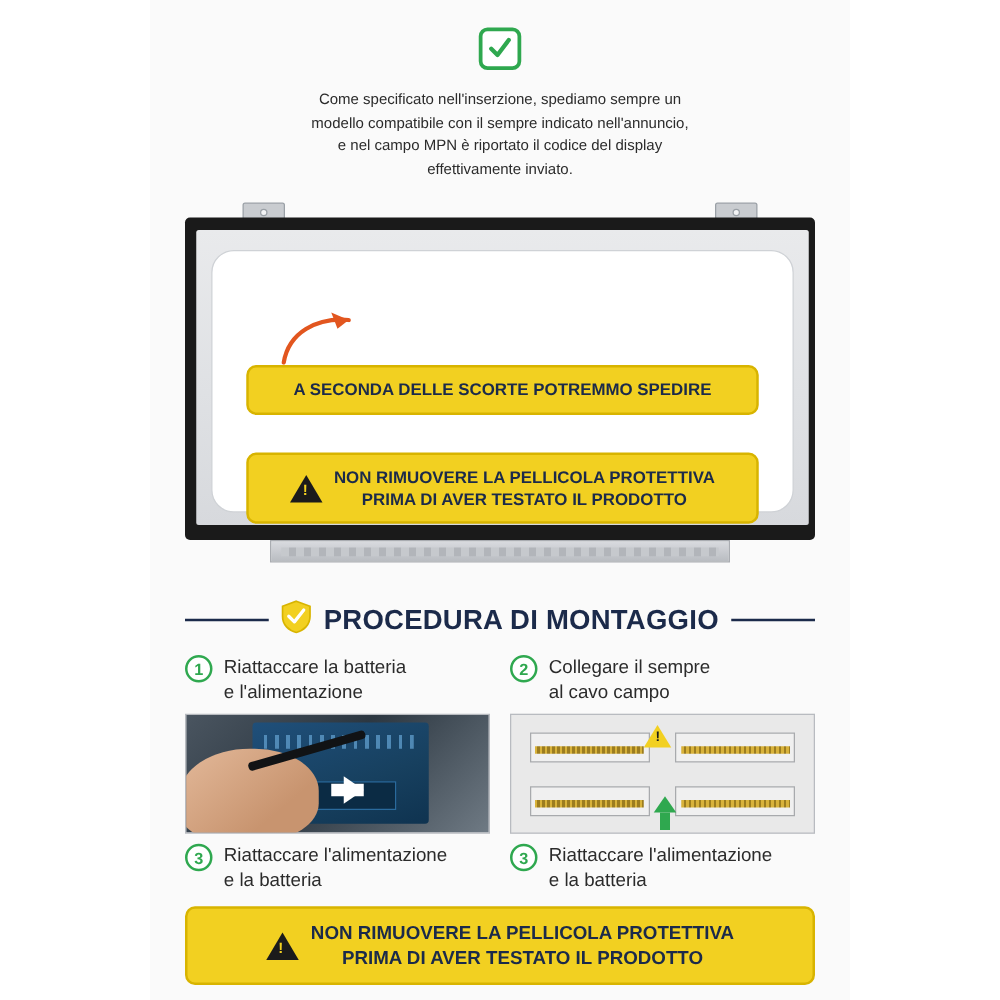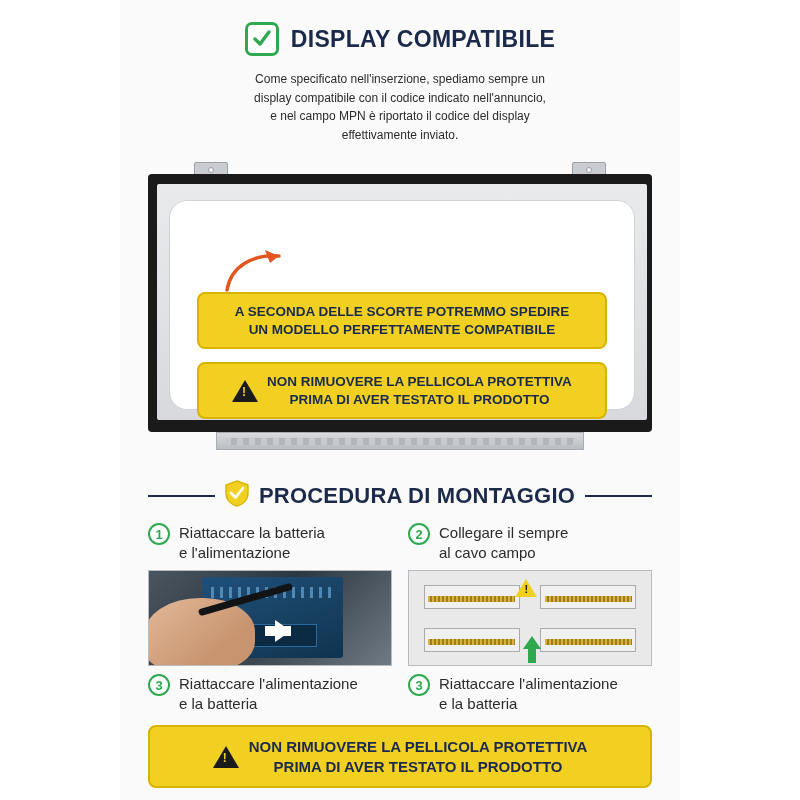--- a/index.html
+++ b/index.html
@@ -421,26 +421,25 @@
 
 <div class="page">
   <div class="inner">
 
     <div class="header-row">
       <span class="check-box-icon">
         <svg width="20" height="20" viewBox="0 0 20 20" aria-hidden="true">
           <path d="M3 10 L8 15 L17 3" fill="none" stroke="#2fa84f" stroke-width="3.4" stroke-linecap="round" stroke-linejoin="round"></path>
         </svg>
       </span>
-      <span class="header-title">DISPLAY COMPATIBILE</span>
     </div>
 
     <div class="intro">
       <p>Come specificato nell'inserzione, spediamo sempre un</p>
-      <p>display compatibile con il codice indicato nell'annuncio,</p>
+      <p>modello compatibile con il sempre indicato nell'annuncio,</p>
       <p>e nel campo MPN è riportato il codice del display</p>
       <p>effettivamente inviato.</p>
     </div>
 
     <div class="panel-wrap">
       <div class="tab tab-left"></div>
       <div class="tab tab-right"></div>
 
       <div class="bezel">
         <div class="screen">
@@ -448,21 +447,20 @@
 
           <span class="arrow-svg">
             <svg width="70" height="46" viewBox="0 0 70 46" aria-hidden="true">
               <path d="M6 44 C10 20, 32 8, 58 10" fill="none" stroke="#e2561f" stroke-width="3.4" stroke-linecap="round"></path>
               <path d="M58 10 L44 4 L49 17 Z" fill="#e2561f"></path>
             </svg>
           </span>
 
           <div class="callout callout-1">
             <div>A SECONDA DELLE SCORTE POTREMMO SPEDIRE</div>
-            <div>UN MODELLO PERFETTAMENTE COMPATIBILE</div>
           </div>
 
           <div class="callout callout-2">
             <span class="warn-tri"></span>
             <span>
               <div>NON RIMUOVERE LA PELLICOLA PROTETTIVA</div>
               <div>PRIMA DI AVER TESTATO IL PRODOTTO</div>
             </span>
           </div>
         </div>

